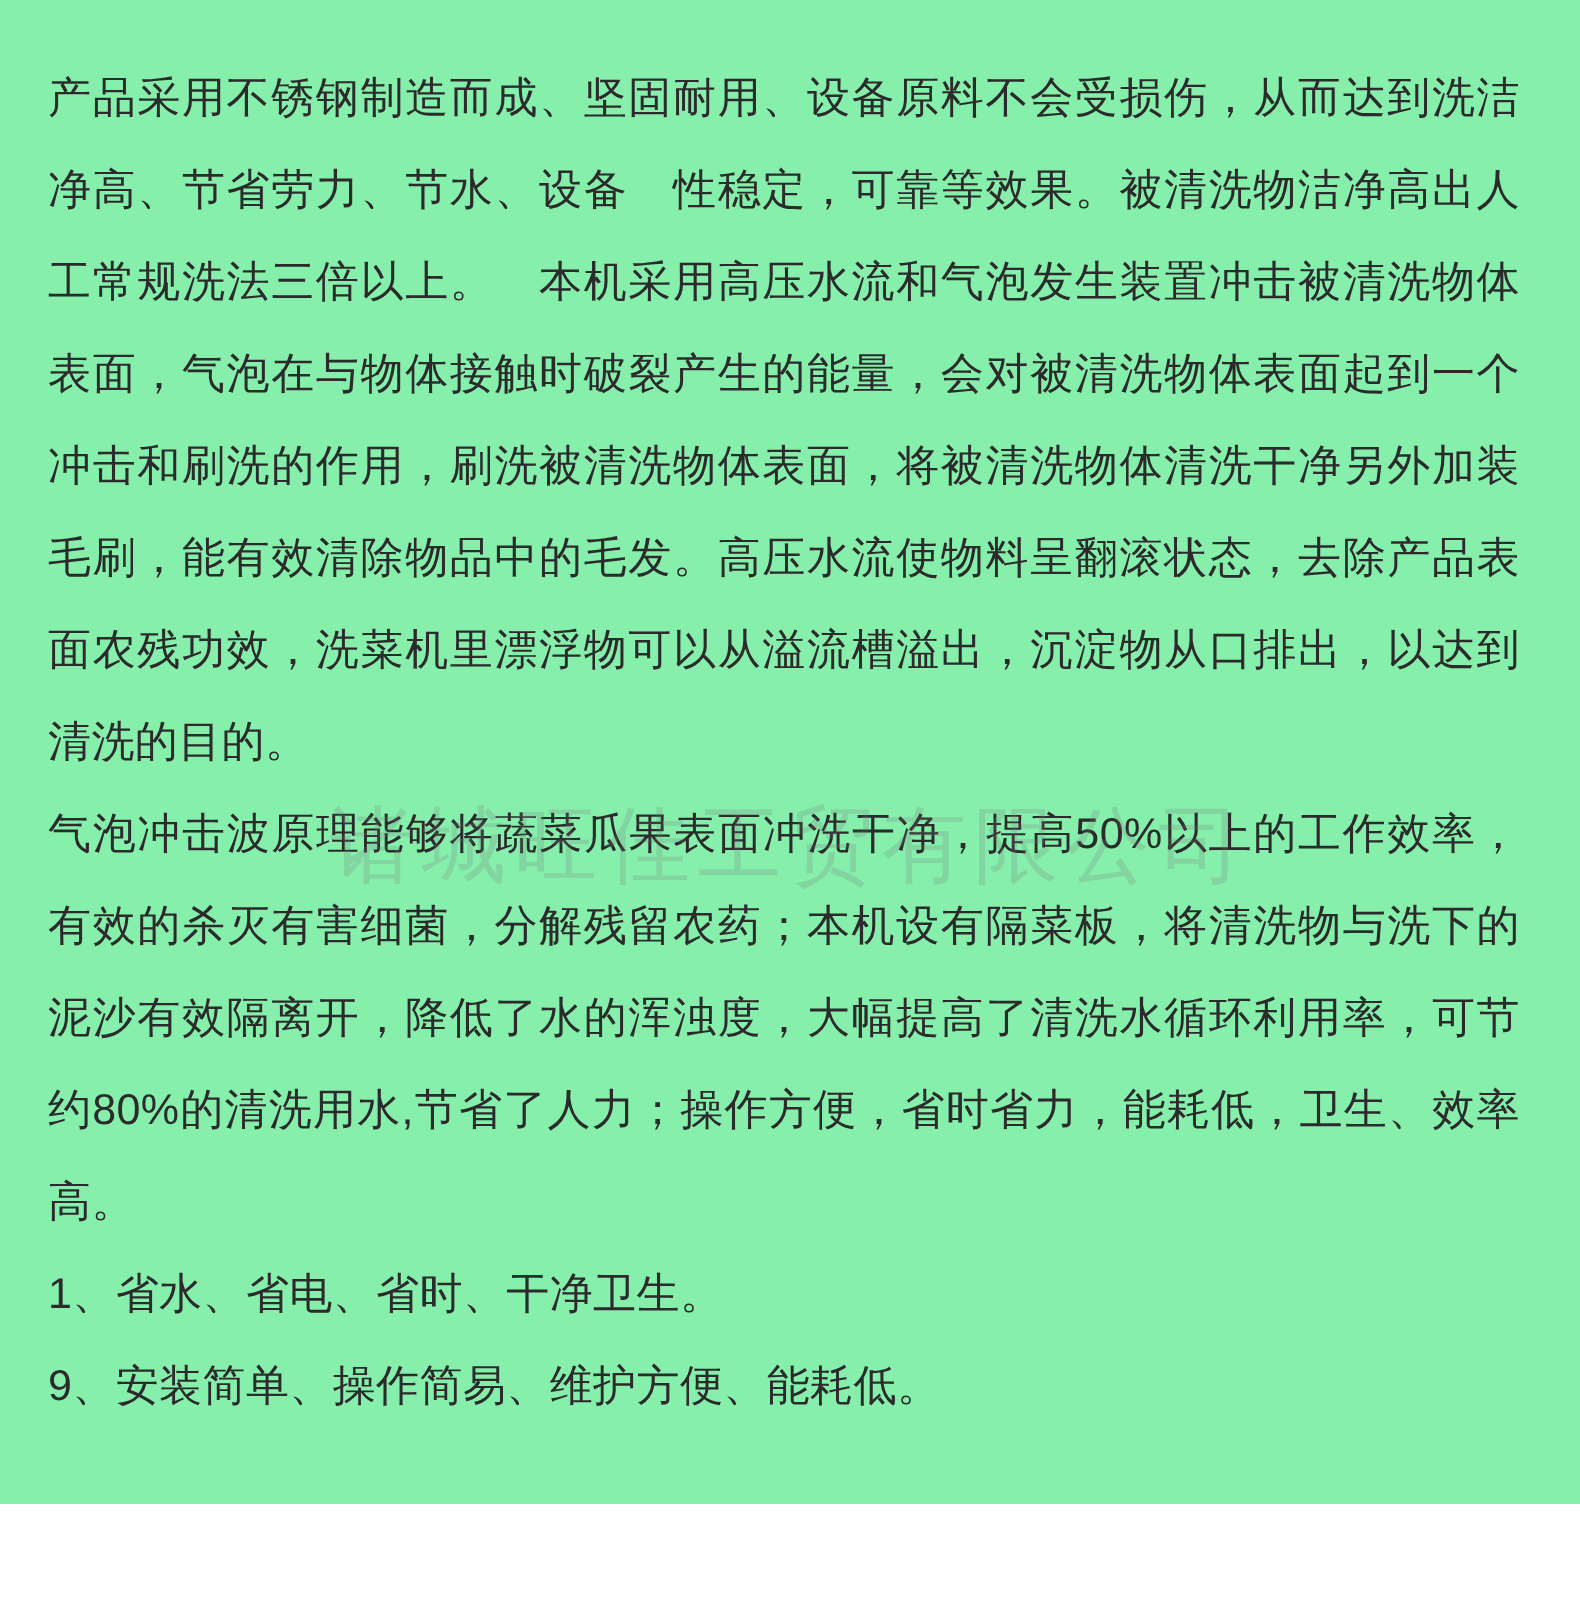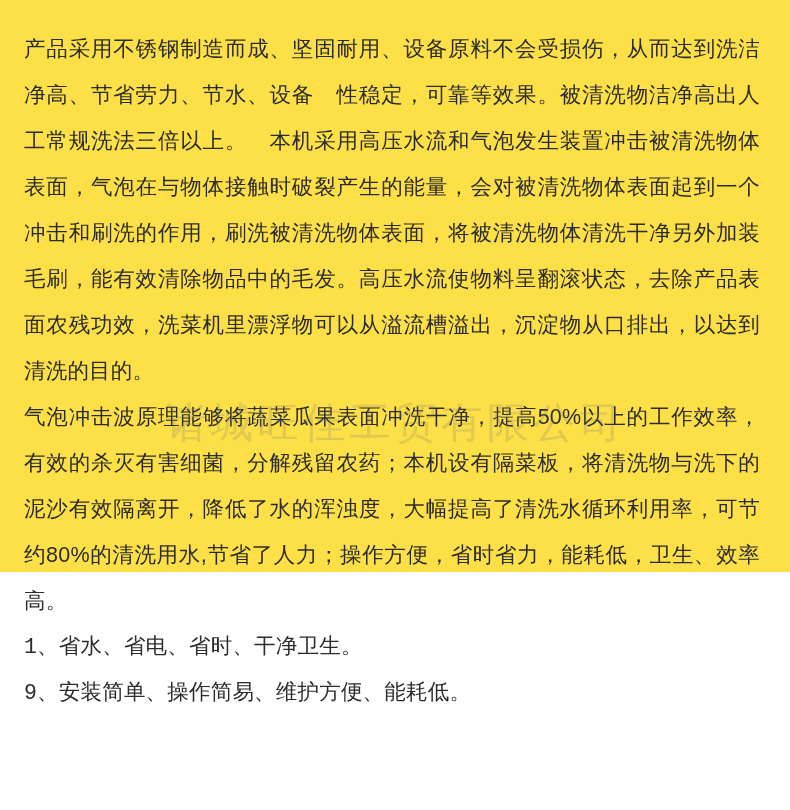--- a/index.html
+++ b/index.html
@@ -9,22 +9,22 @@
   body {
     width: 790px;
     height: 810px;
     background: #ffffff;
     font-family: "Liberation Sans", sans-serif;
     overflow: hidden;
   }
   .page {
     position: relative;
     width: 790px;
-    height: 572px;
-    background: #fde047;
+    height: 752px;
+    background: #86efac;
     box-sizing: border-box;
     padding: 26px 30px 0 24px;
   }
   .doc-body {
     position: relative;
     z-index: 2;
     font-size: 21.5px;
     line-height: 46px;
     color: #2b2b2b;
     letter-spacing: 0.2px;
@@ -32,21 +32,20 @@
   }
   .para {
     margin: 0;
     text-indent: 0;
   }
   .para + .para {
     margin-top: 0;
   }
   .list-item {
     margin: 0;
-    font-family: Liberation Mono, monospace;
   }
   .watermark {
     position: absolute;
     left: 0;
     top: 0;
     width: 790px;
     height: 810px;
     z-index: 3;
     pointer-events: none;
   }

